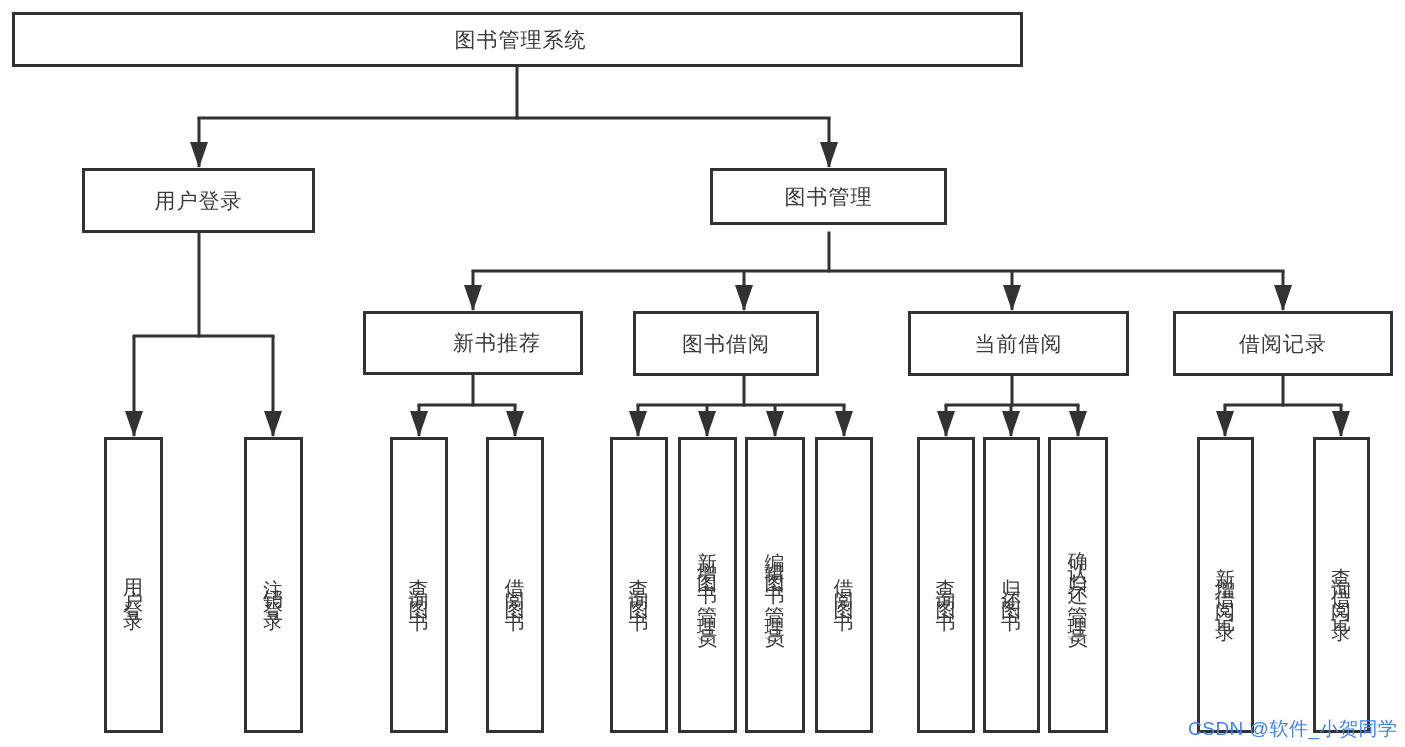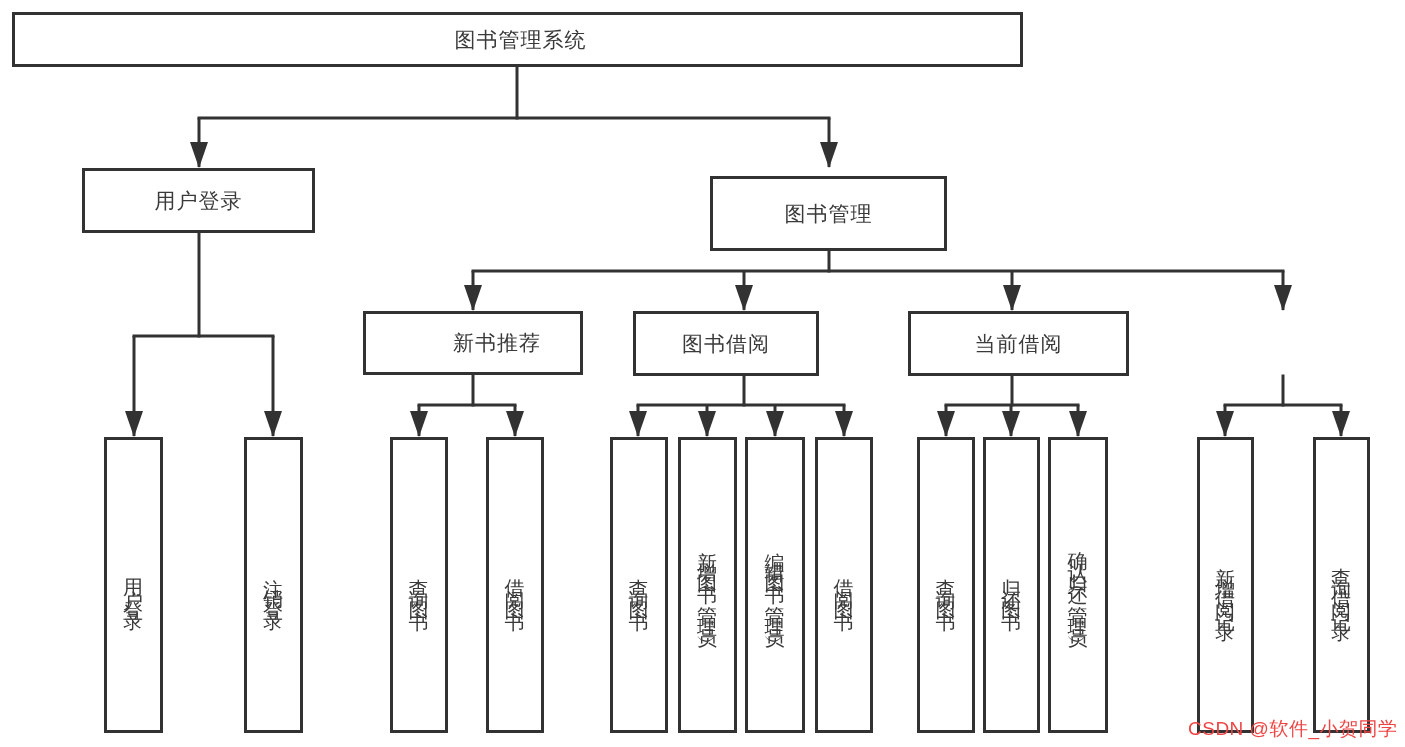--- a/index.html
+++ b/index.html
@@ -12,41 +12,41 @@
     position:absolute;box-sizing:border-box;border:3px solid #323232;background:#ffffff;
     display:flex;align-items:center;justify-content:center;color:#3a3a3a;
   }
   .h-label{font-size:21px;letter-spacing:1px;white-space:nowrap;}
   .vert{
     writing-mode:vertical-rl;text-orientation:mixed;
     font-size:20px;line-height:1;letter-spacing:11px;white-space:nowrap;
   }
   .b-root   {left:12px;  top:12px;  width:1011px;height:55px;padding-left:6px;}
   .b-user   {left:82px;  top:168px; width:233px; height:65px;}
-  .b-mgmt   {left:710px; top:176px; width:237px; height:75px;}
+  .b-mgmt   {left:710px; top:168px; width:237px; height:57px;}
   .b-new    {left:363px; top:311px; width:220px; height:64px;padding-left:48px;}
   .b-borrow {left:633px; top:311px; width:186px; height:65px;}
   .b-current{left:902px; top:311px; width:221px; height:65px;margin-left:6px;}
   .b-record {left:1173px;top:311px; width:220px; height:65px;}
   .lf{top:437px;height:296px;}
   .lf1 {left:104px; width:59px;}
   .lf2 {left:244px; width:59px;}
   .lf3 {left:390px; width:58px;}
   .lf4 {left:486px; width:58px;}
   .lf5 {left:610px; width:58px;}
   .lf6 {left:678px; width:59px;}
   .lf7 {left:745px; width:60px;}
   .lf8 {left:815px; width:58px;}
   .lf9 {left:917px; width:58px;}
   .lf10{left:983px; width:57px;}
   .lf11{left:1048px;width:60px;}
   .lf12{left:1197px;width:57px;}
   .lf13{left:1313px;width:57px;}
   .watermark{
-    position:absolute;left:1188px;top:716px;font-size:19px;color:#ef4444;
+    position:absolute;left:1188px;top:716px;font-size:19px;color:#3b82f6;
     letter-spacing:0.5px;white-space:nowrap;
   }
 </style>
 </head>
 <body>
 
 <div class="canvas">
 
   <svg class="lines" width="1405" height="747" viewBox="0 0 1405 747">
     <defs>
@@ -110,20 +110,23 @@
 
   <div class="box b-new">
     <span class="h-label">新书推荐</span>
   </div>
   <div class="box b-borrow">
     <span class="h-label">图书借阅</span>
   </div>
   <div class="box b-current">
     <span class="h-label">当前借阅</span>
   </div>
+  <div class="box b-record">
+    <span class="h-label">借阅记录</span>
+  </div>
 
   <div class="box vert lf lf1">用户登录</div>
   <div class="box vert lf lf2">注销登录</div>
 
   <div class="box vert lf lf3">查询图书</div>
   <div class="box vert lf lf4">借阅图书</div>
 
   <div class="box vert lf lf5">查询图书</div>
   <div class="box vert lf lf6">新增图书（管理员）</div>
   <div class="box vert lf lf7">编辑图书（管理员）</div>

